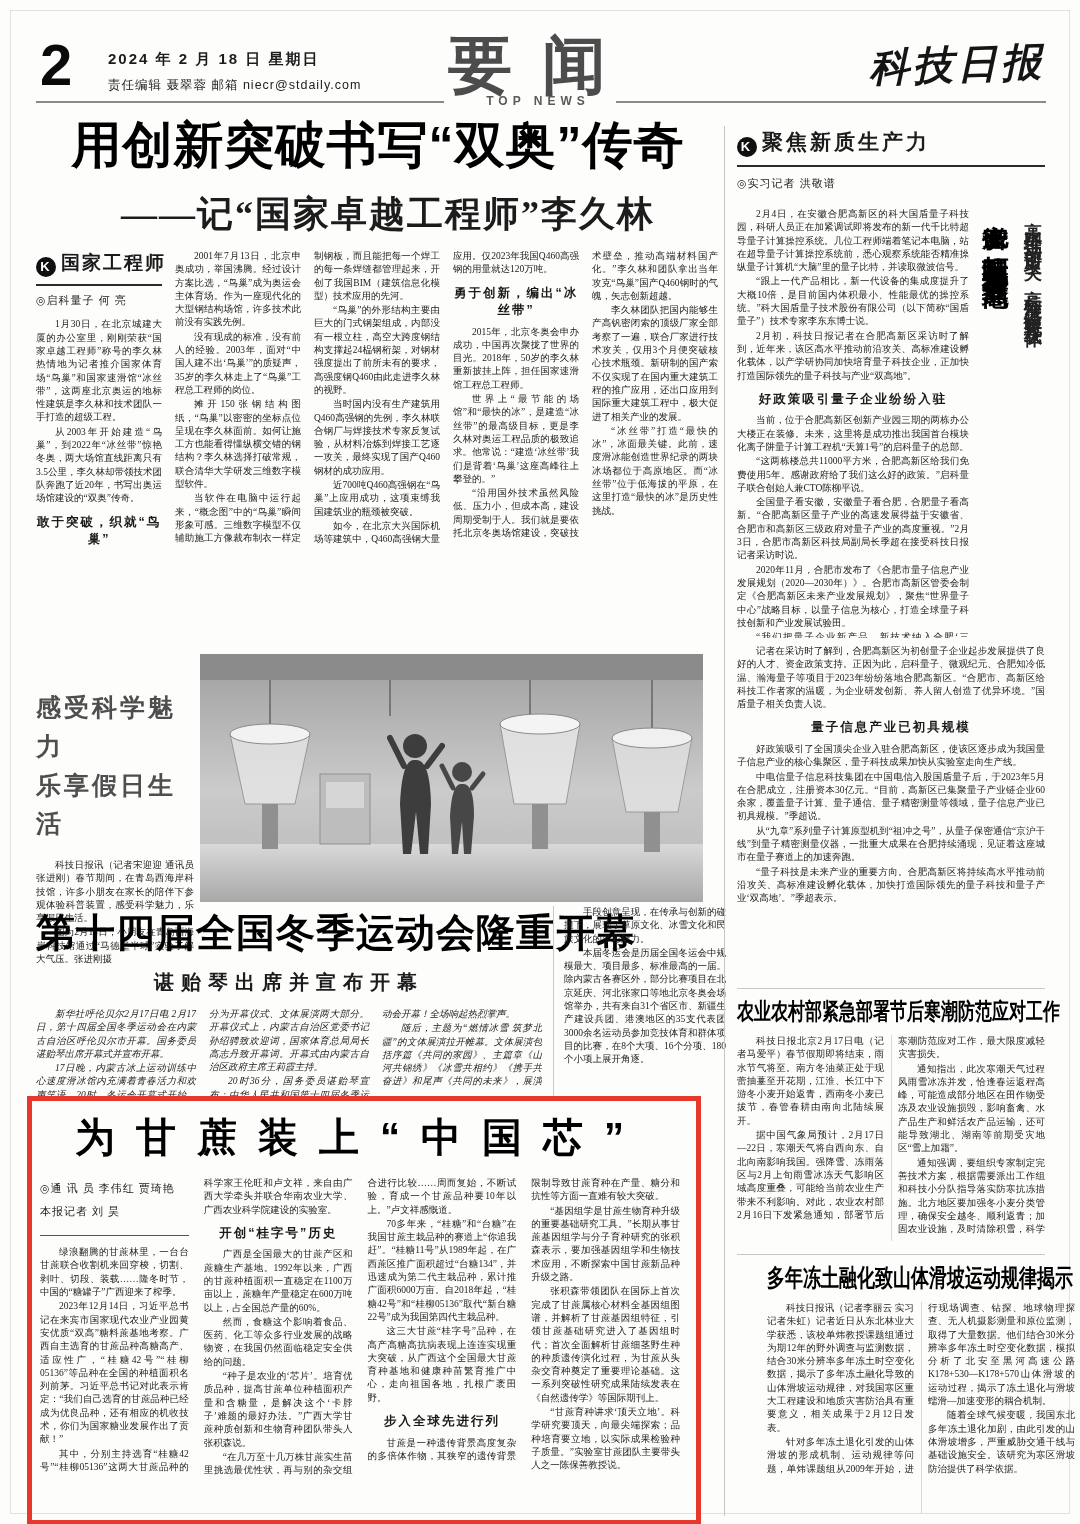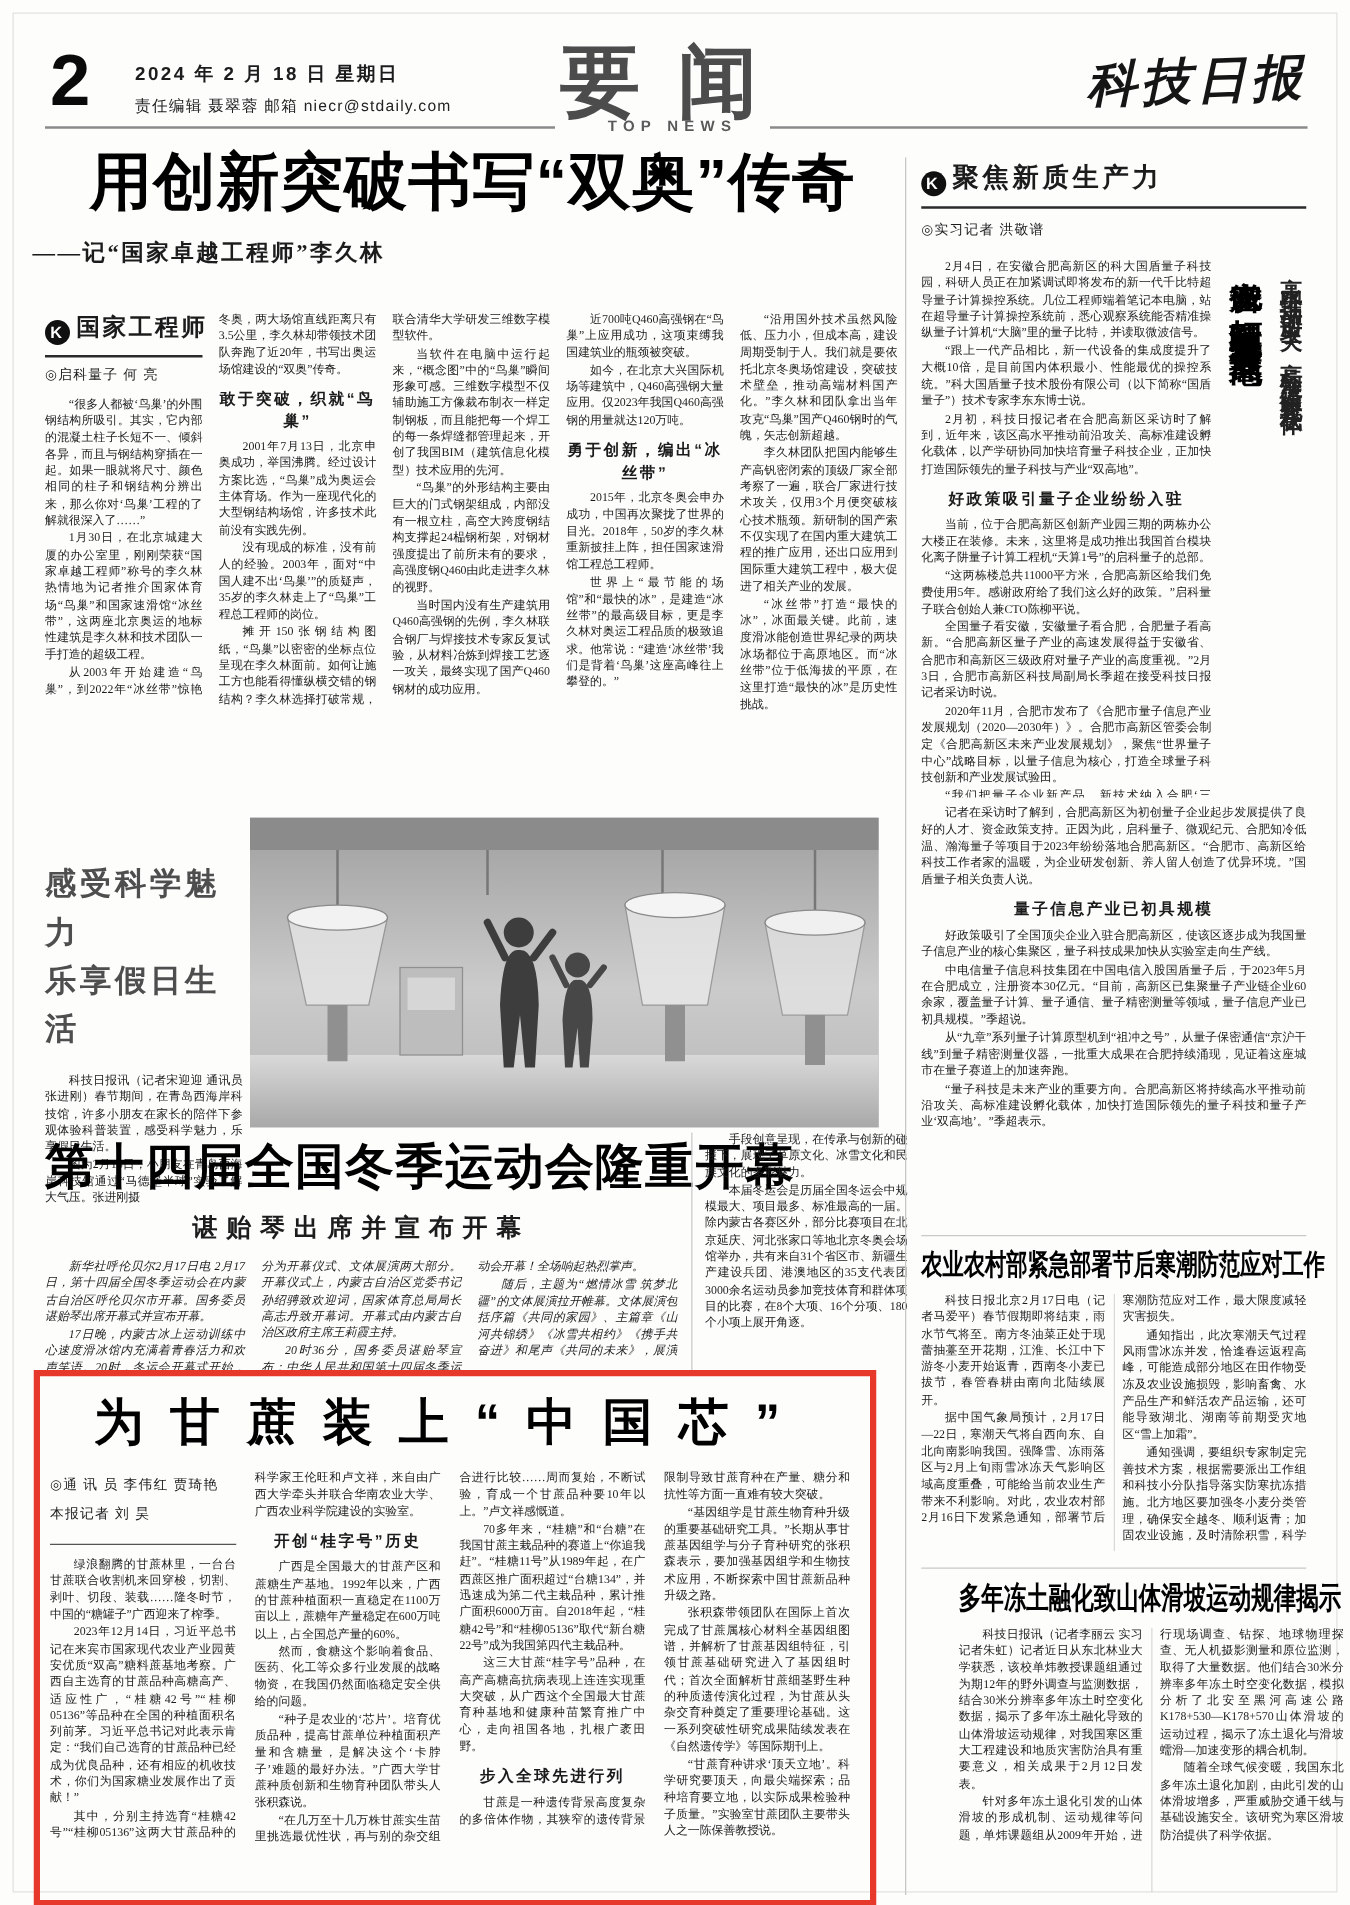--- a/index.html
+++ b/index.html
@@ -16,21 +16,21 @@
   .hrule{height:2px;background:#8a8a8a;}
   .yaowen{left:448px;top:30px;font-size:64px;font-weight:900;color:#4c4c4c;letter-spacing:30px;line-height:1.1;}
   .topnews{left:448px;top:94px;width:180px;text-align:center;font-size:12px;font-weight:700;
            letter-spacing:5px;color:#5a5a5a;}
   .masthead{left:830px;top:38px;width:215px;text-align:right;font-size:40px;font-weight:700;
             font-style:italic;color:#151515;transform:rotate(-2deg);letter-spacing:4px;}
 
   
   .main-headline{left:38px;top:118px;width:680px;text-align:center;font-size:50px;font-weight:700;
                  letter-spacing:1px;line-height:1.1;color:#000;white-space:nowrap;}
-  .main-subhead{left:26px;top:190px;width:680px;text-align:left;font-size:18px;font-weight:700;letter-spacing:2px;}
+  .main-subhead{left:48px;top:190px;width:680px;text-align:center;font-size:36px;font-weight:700;letter-spacing:2px;}
 
   
   .bodytext{font-size:9.5px;line-height:1.4;text-align:justify;color:#1b1b1b;}
   .bodytext p{margin:0 0 1px;text-indent:2em;}
   .bodytext h4{text-align:center;font-family:"Liberation Sans","DejaVu Sans",sans-serif;
                font-size:12.5px;font-weight:700;letter-spacing:2px;margin:8px 0 6px;text-indent:0;}
 
   
   .engineer-body{left:36px;top:250px;width:682px;height:400px;column-count:5;column-gap:13px;overflow:hidden;}
   .kicker-box{break-inside:avoid;margin-bottom:10px;}
@@ -112,21 +112,20 @@
   <div class="abs main-subhead">——记“国家卓越工程师”李久林</div>
 
   <div class="abs engineer-body bodytext">
     <div class="kicker-box">
       <div class="kicker-title">
         <span class="kicon">K</span><span>国家工程师</span>
       </div>
       <div class="kicker-rule"></div>
       <div class="byline sans">◎启科量子 何 亮</div>
     </div>
-  <p>“很多人都被‘鸟巢’的外围钢结构所吸引。其实，它内部的混凝土柱子长短不一、倾斜各异，而且与钢结构穿插在一起。如果一眼就将尺寸、颜色相同的柱子和钢结构分辨出来，那么你对‘鸟巢’工程的了解就很深入了……”</p>
       <p>1月30日，在北京城建大厦的办公室里，刚刚荣获“国家卓越工程师”称号的李久林热情地为记者推介国家体育场“鸟巢”和国家速滑馆“冰丝带”，这两座北京奥运的地标性建筑是李久林和技术团队一手打造的超级工程。</p>
       <p>从2003年开始建造“鸟巢”，到2022年“冰丝带”惊艳冬奥，两大场馆直线距离只有3.5公里，李久林却带领技术团队奔跑了近20年，书写出奥运场馆建设的“双奥”传奇。</p>
       <h4>敢于突破，织就“鸟巢”</h4>
       <p>2001年7月13日，北京申奥成功，举国沸腾。经过设计方案比选，“鸟巢”成为奥运会主体育场。作为一座现代化的大型钢结构场馆，许多技术此前没有实践先例。</p>
       <p>没有现成的标准，没有前人的经验。2003年，面对“中国人建不出‘鸟巢’”的质疑声，35岁的李久林走上了“鸟巢”工程总工程师的岗位。</p>
       <p>摊开150张钢结构图纸，“鸟巢”以密密的坐标点位呈现在李久林面前。如何让施工方也能看得懂纵横交错的钢结构？李久林选择打破常规，联合清华大学研发三维数字模型软件。</p>
       <p>当软件在电脑中运行起来，“概念图”中的“鸟巢”瞬间形象可感。三维数字模型不仅辅助施工方像裁布制衣一样定制钢板，而且能把每一个焊工的每一条焊缝都管理起来，开创了我国BIM（建筑信息化模型）技术应用的先河。</p>
       <p>“鸟巢”的外形结构主要由巨大的门式钢架组成，内部没有一根立柱，高空大跨度钢结构支撑起24榀钢桁架，对钢材强度提出了前所未有的要求，高强度钢Q460由此走进李久林的视野。</p>
       <p>当时国内没有生产建筑用Q460高强钢的先例，李久林联合钢厂与焊接技术专家反复试验，从材料冶炼到焊接工艺逐一攻关，最终实现了国产Q460钢材的成功应用。</p>
       <p>近700吨Q460高强钢在“鸟巢”上应用成功，这项束缚我国建筑业的瓶颈被突破。</p>

